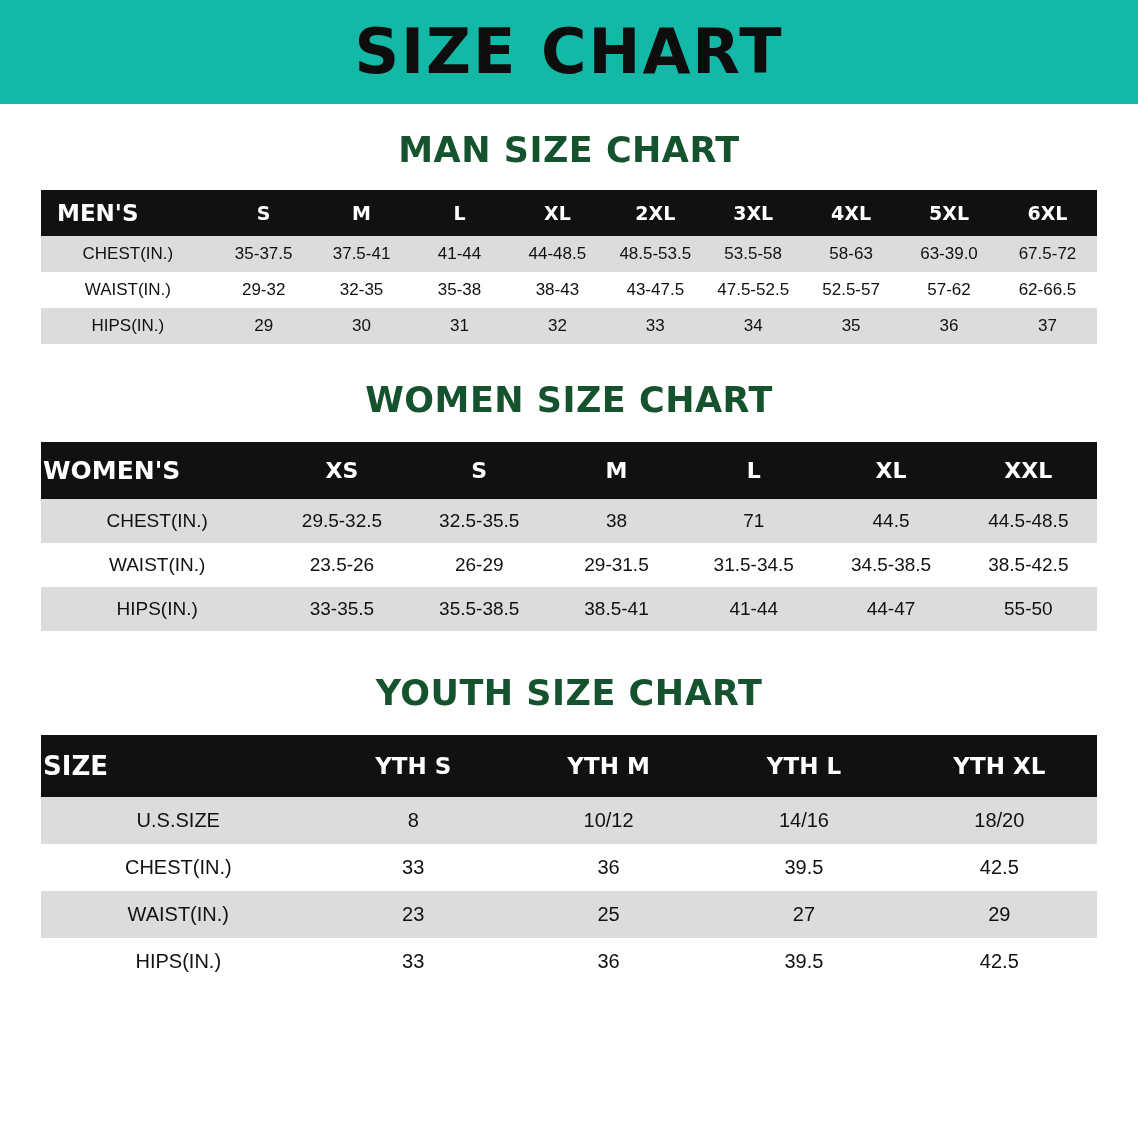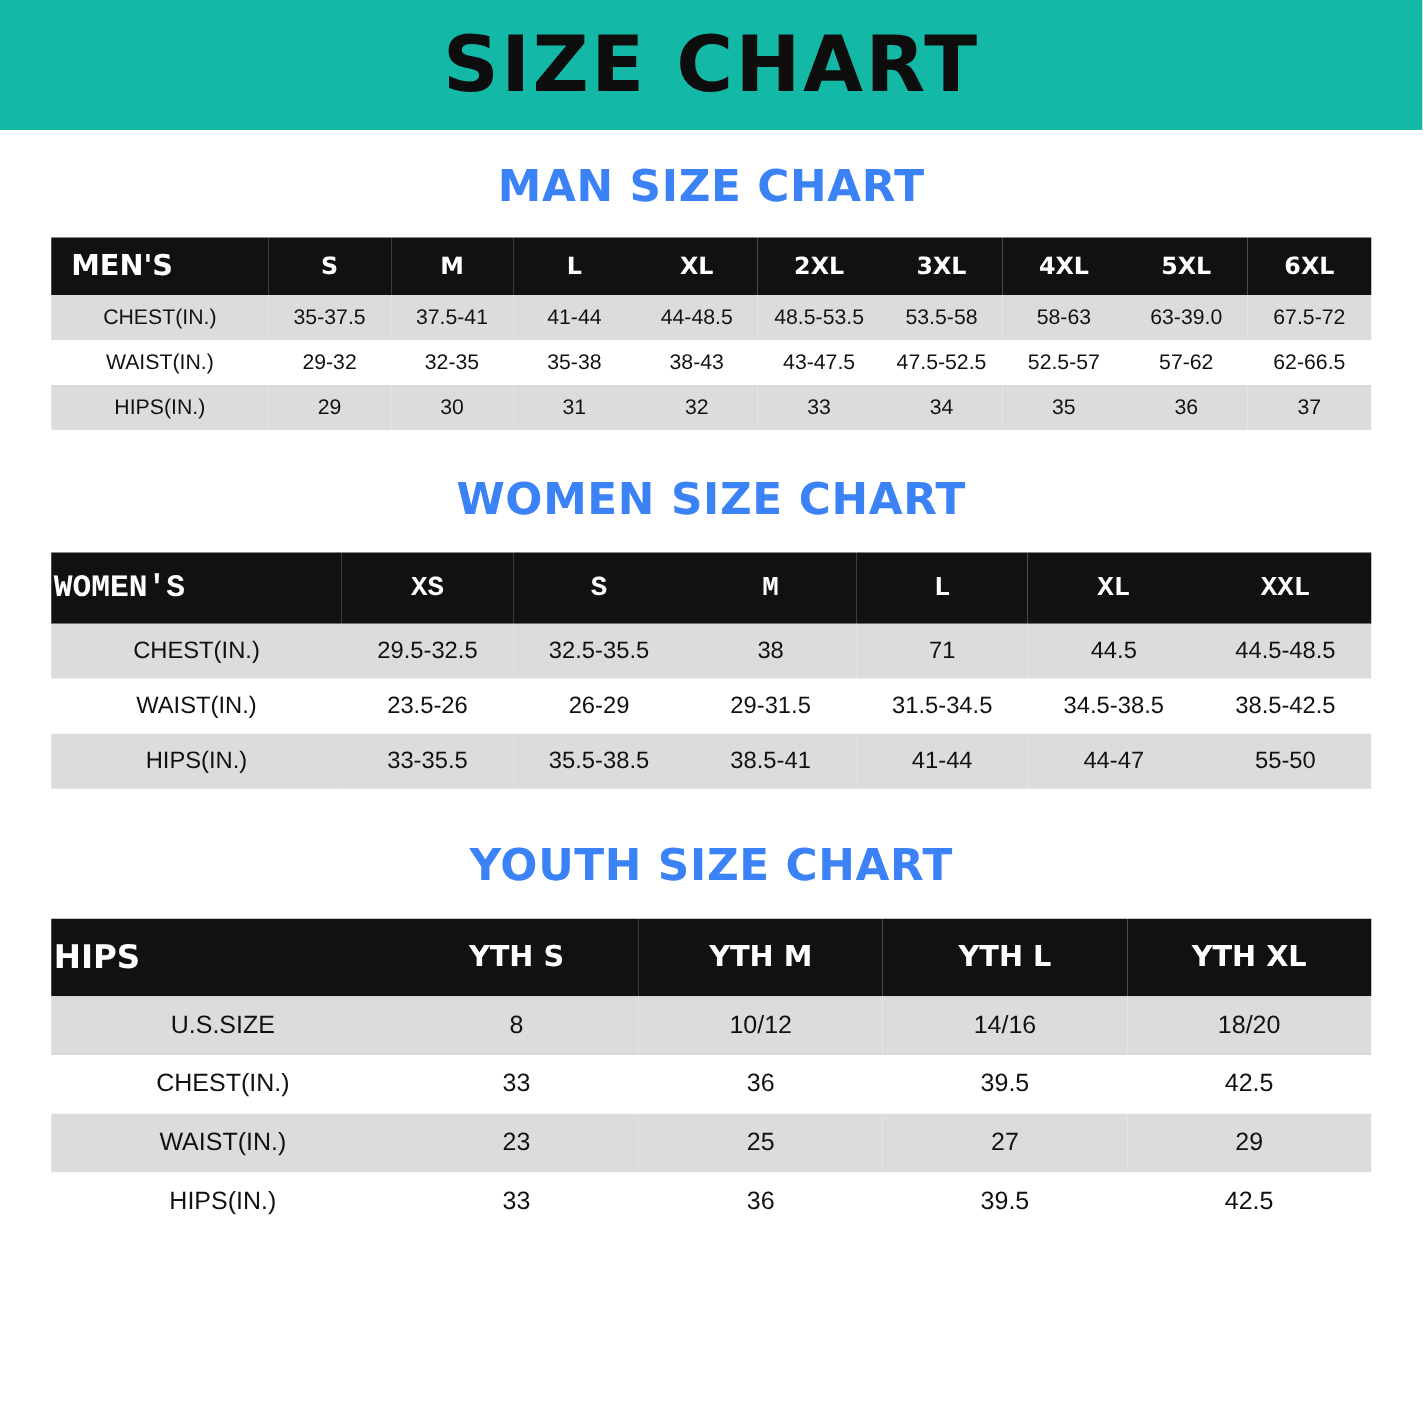--- a/index.html
+++ b/index.html
@@ -24,21 +24,21 @@
     font-weight: bold;
     letter-spacing: 2px;
     color: #0d0d0d;
     font-family: "DejaVu Sans", sans-serif;
     line-height: 1;
   }
   .section-title {
     text-align: center;
     font-size: 35px;
     font-weight: bold;
-    color: #3b82f6;
+    color: #14532d;
     font-family: "DejaVu Sans", sans-serif;
     letter-spacing: 0.5px;
   }
   .table-wrap { padding: 0 41px; }
   table {
     width: 100%;
     border-collapse: collapse;
     table-layout: fixed;
   }
   thead th {
@@ -62,21 +62,21 @@
   tbody tr.shade td { background: #dcdcdc; }
   tbody tr.plain td { background: #ffffff; }
 
   
   #men-table thead th { font-size: 19px; }
   #men-table thead th.rowlabel { font-size: 23px; }
   #men-table tbody td { font-size: 17px; padding: 8px 1px; }
   #men-table tbody td.rowlabel { font-size: 17px; }
 
   
-  #women-table thead th { font-size: 22px; padding: 14px 2px; font-family: Liberation Mono, monospace; }
+  #women-table thead th { font-size: 22px; padding: 14px 2px; }
   #women-table thead th.rowlabel { font-size: 25px; }
   #women-table tbody td { font-size: 19px; padding: 11px 2px; }
 
   
   #youth-table thead th { font-size: 23px; padding: 16px 2px; }
   #youth-table thead th.rowlabel { font-size: 26px; }
   #youth-table tbody td { font-size: 20px; padding: 12px 2px; }
 
   .notice {
     color: #c0252a;
@@ -226,21 +226,21 @@
   <table id="youth-table">
     <colgroup>
       <col style="width:26%">
         <col style="width:18.5%">
         <col style="width:18.5%">
         <col style="width:18.5%">
         <col style="width:18.5%">
     </colgroup>
     <thead>
       <tr>
-        <th class="rowlabel">HIPS</th>
+        <th class="rowlabel">SIZE</th>
         <th>YTH S</th>
         <th>YTH M</th>
         <th>YTH L</th>
         <th>YTH XL</th>
       </tr>
     </thead>
     <tbody>
       <tr class="shade">
         <td class="rowlabel">U.S.SIZE</td>
         <td>8</td>

